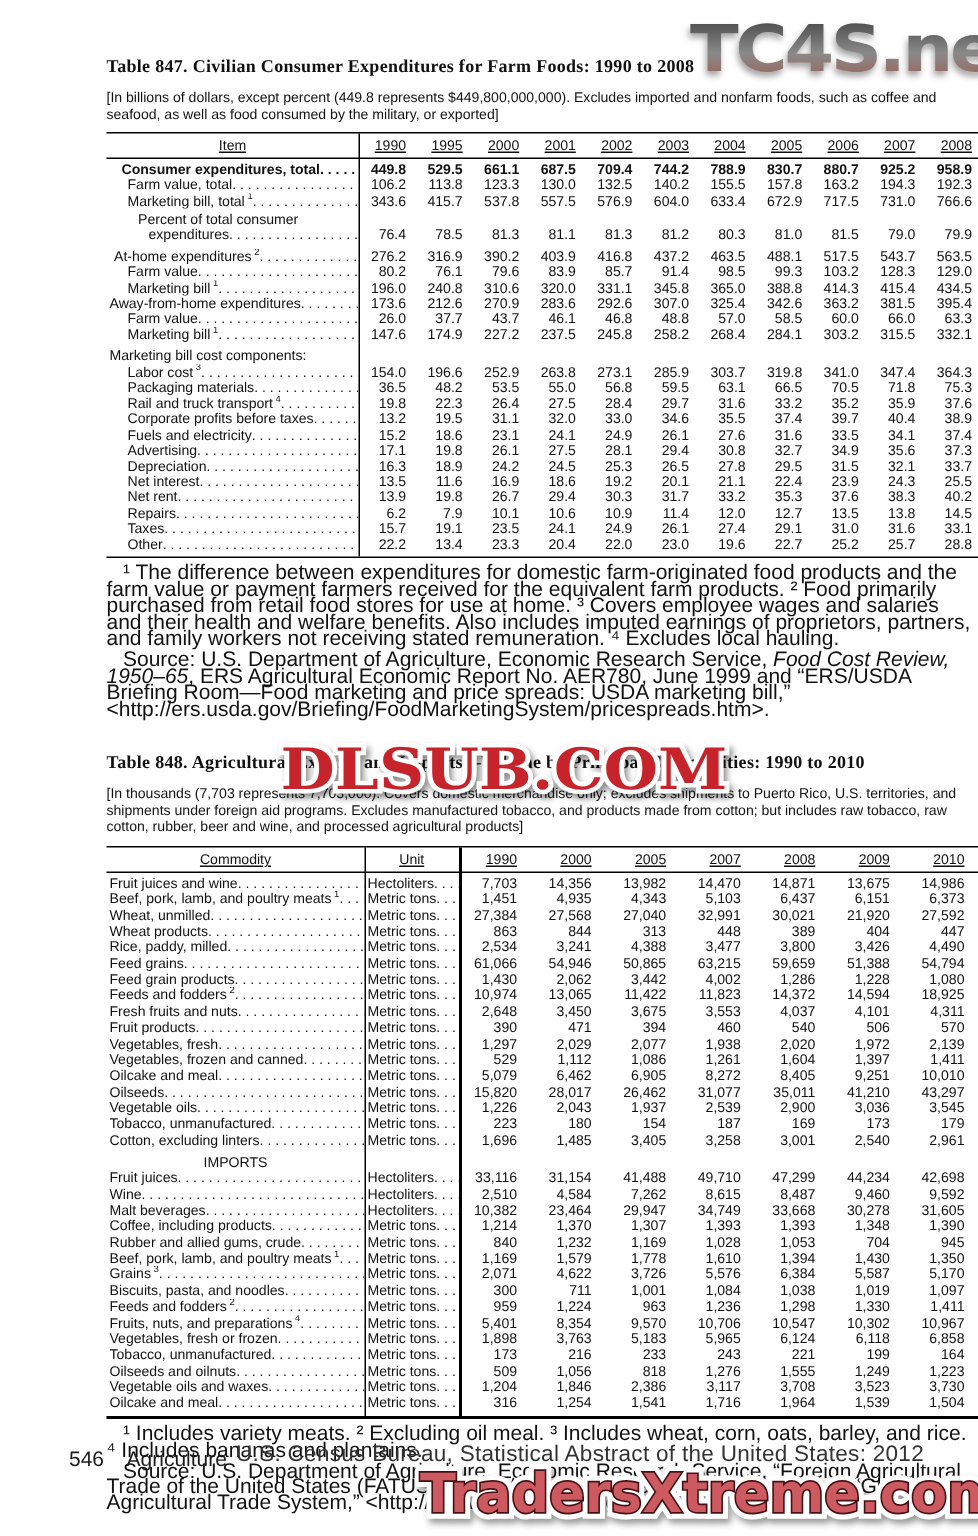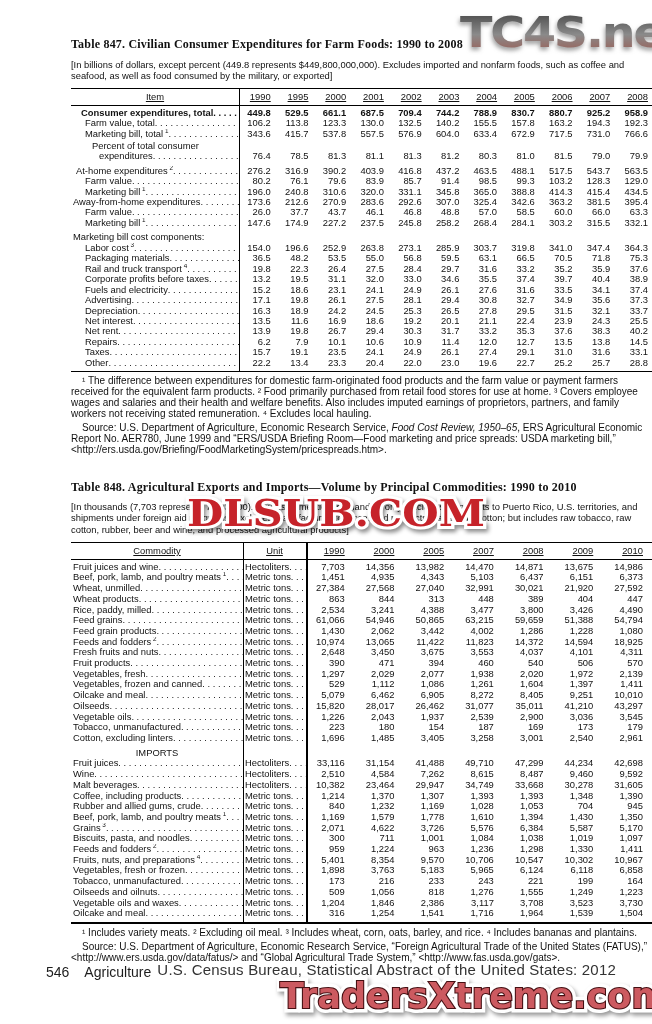--- a/index.html
+++ b/index.html
@@ -29,21 +29,21 @@
   .dots{flex:1 1 auto;overflow:hidden;white-space:nowrap;}
   .dots::before{content:" . . . . . . . . . . . . . . . . . . . . . . . . . . . . . . . . . . . . . . . . . . .";}
   sup{font-size:6.3px;vertical-align:super;line-height:0;}
   .i0{padding-left:2px;}.i1{padding-left:5px;}.i2{padding-left:10px;}
   .i3{padding-left:14px;}.i4{padding-left:21px;}.i5{padding-left:28px;}
   .vline,.vl1,.vl2{position:absolute;top:0;bottom:0;background:#000;}
   .t847 .vline{left:168px;width:1px;}
   .t848 .vl1{left:172px;width:1px;}
   .t848 .vl2{left:235px;width:2px;}
   .sect-lbl{text-align:center;}
-  .fn{font-size:10px;line-height:10.9px;margin:3px 0 0 0;text-indent:11px;max-width:581px;}
+  .fn{font-size:14px;line-height:10.9px;margin:3px 0 0 0;text-indent:11px;max-width:581px;}
   .fn.first{margin-top:4px;}
   .src-italic{font-style:italic;}
   .sec848{margin-top:23px;}
   .footer-page{position:absolute;left:46px;top:964px;font-size:14px;color:#1c1c1c;}
   .footer-page .pnum{margin-right:15px;}
   .footer-credit{position:absolute;right:72px;top:961px;font-size:15px;color:#333;letter-spacing:.2px;}
   .wm{position:absolute;pointer-events:none;}
   .wm-top{top:2px;right:0;filter:drop-shadow(-1px 3px 2px rgba(70,70,70,.5));}
   .wm-mid{left:181px;top:486px;filter:drop-shadow(2px 3px 2px rgba(0,0,0,.45));}
   .wm-bot{left:277px;top:970px;filter:drop-shadow(2px 3px 2px rgba(0,0,0,.4));}

